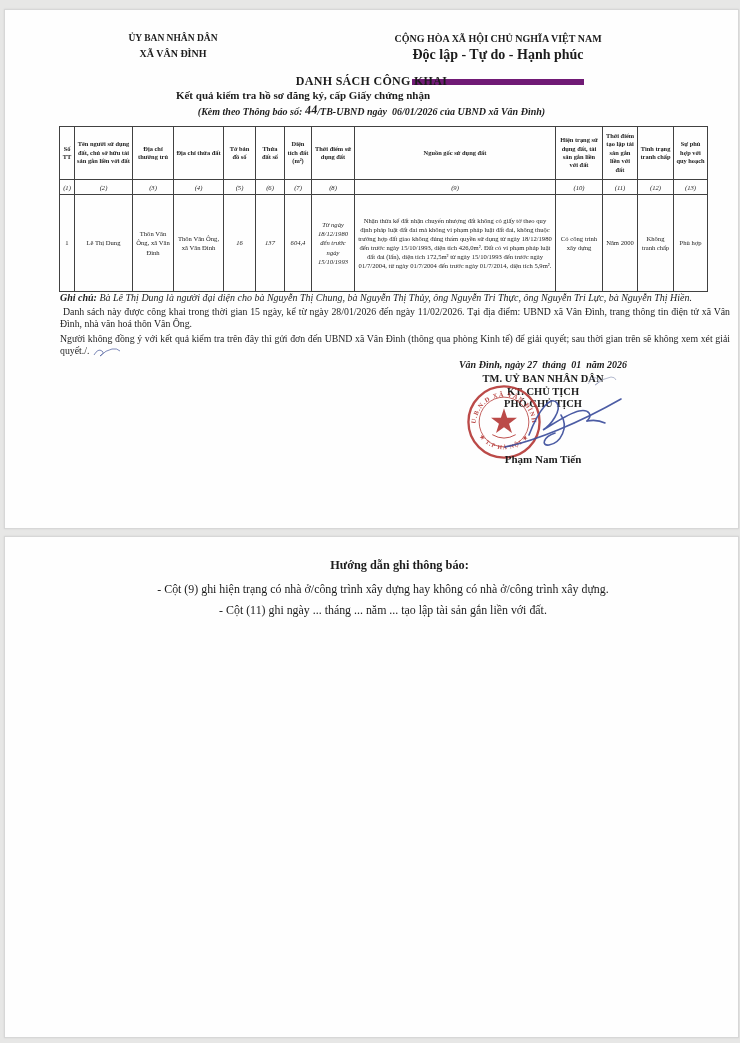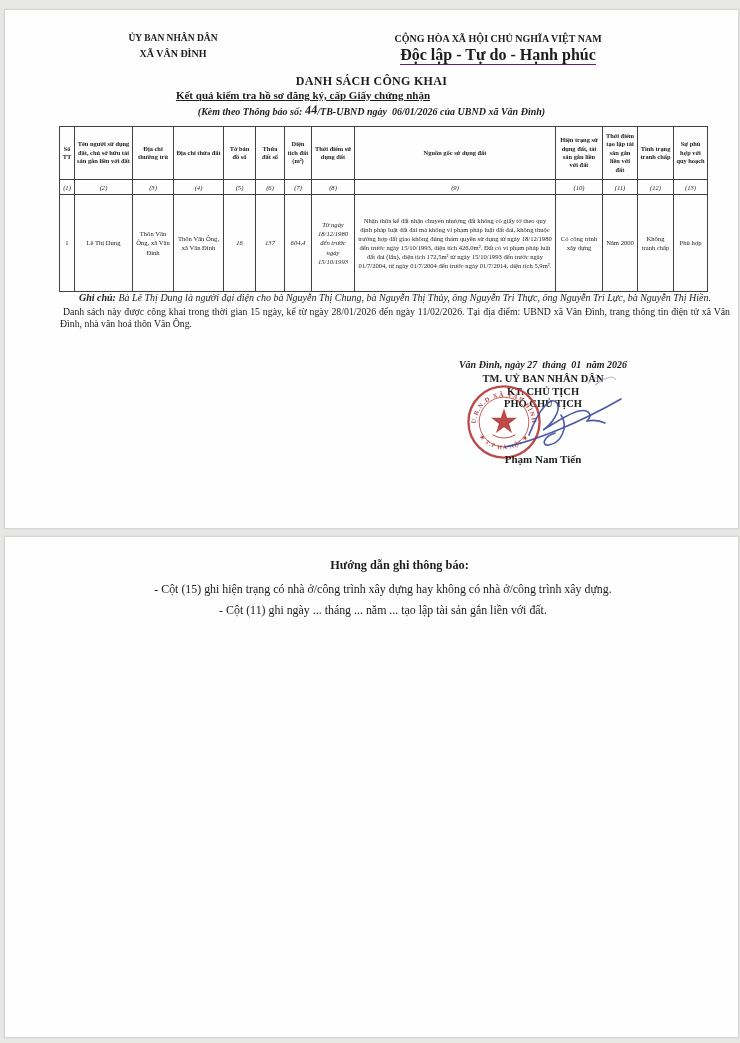--- a/index.html
+++ b/index.html
@@ -2,32 +2,32 @@
 <html><head>
 <meta charset="utf-8">
 <style>
   html,body{margin:0;padding:0;}
   body{width:740px;height:1043px;background:#e7e7e6;font-family:"Liberation Serif","DejaVu Serif",serif;color:#1c1c1c;position:relative;overflow:hidden;}
   .page{position:absolute;left:4px;width:733px;background:#fefefe;border:1px solid #d7d7d7;box-shadow:0 0 2px rgba(0,0,0,.08);}
   .page1{top:3px;height:518px;margin-top:6px;}
   .page2{top:536px;height:500px;text-align:center;}
   .abs{position:absolute;margin:0;}
   .b{font-weight:bold;}
-  .it{font-style:italic;text-align:center;}
+  .it{font-style:italic;}
   .ctr{text-align:center;}
 
   
   .org{left:68px;top:21px;width:200px;font-size:9.5px;line-height:15px;}
   .org .l2{font-size:10px;}
   .nat{left:352px;top:21px;width:282px;font-size:10px;line-height:15px;}
   .nat .motto-wrap{margin-top:1px;}
-  .nat .motto{display:inline-block;border-bottom:1px solid #701a75;padding-bottom:2px;font-size:16px;}
+  .nat .motto{display:inline-block;border-bottom:6px solid #701a75;padding-bottom:17px;font-size:14px;}
 
   .t1{left:0;top:64px;width:733px;font-size:12px;letter-spacing:.3px;}
-  .t2{left:0;top:79px;width:596px;font-size:11px;text-decoration:underline;}
+  .t2{left:0;top:79px;width:596px;font-size:11px;}
   .t3{left:0;top:94px;width:733px;font-size:10px;white-space:pre;}
   .hand{display:inline-block;font-size:12.5px;font-weight:bold;font-style:italic;transform:rotate(-5deg) translateY(-1px);}
 
   
   table.tbl{position:absolute;left:54px;top:116px;width:648px;border-collapse:collapse;table-layout:fixed;}
   .tbl th,.tbl td{border:1px solid #414141;padding:1px 2px;overflow:hidden;}
   .tbl thead th{font-size:6.4px;font-weight:bold;line-height:1.32;text-align:center;vertical-align:middle;height:50px;}
   .tbl tr.nums td{font-size:6.6px;font-style:italic;text-align:center;height:12px;vertical-align:middle;}
   .tbl tr.data td{font-size:6.6px;text-align:center;vertical-align:middle;height:92px;line-height:1.38;}
   .tbl td.origin{text-align:justify;font-size:6.5px;line-height:1.42;padding:2px 3px;}
@@ -138,20 +138,25 @@
         <td>Năm 2000</td>
         <td>Không tranh chấp</td>
         <td>Phù hợp</td>
       </tr>
     </tbody>
   </table>
 
   <div class="abs notes">
     <p class="p1 it"><span class="b">Ghi chú:</span><span> Bà Lê Thị Dung là người đại diện cho bà Nguyễn Thị Chung, bà Nguyễn Thị Thủy, ông Nguyễn Tri Thực, ông Nguyễn Tri Lực, bà Nguyễn Thị Hiền.</span></p>
     <p class="p2">Danh sách này được công khai trong thời gian 15 ngày, kể từ ngày 28/01/2026 đến ngày 11/02/2026. Tại địa điểm: UBND xã Vân Đình, trang thông tin điện tử xã Vân Đình, nhà văn hoá thôn Vân Ông.</p>
+    <p class="p3"><span>Người không đồng ý với kết quả kiểm tra trên đây thì gửi đơn đến UBND xã Vân Đình (thông qua phòng Kinh tế) để giải quyết; sau thời gian trên sẽ không xem xét giải quyết./.</span>
+      <svg class="note-scribble" width="30" height="12" viewBox="0 0 30 12">
+          <path d="M2 9 q4 -7 8 -4 q3 2 -2 5 q6 -6 12 -7 q5 -1 8 2" fill="none" stroke="#5d6ba6" stroke-width="1" opacity=".8"></path>
+        </svg>
+    </p>
   </div>
 
   <div class="abs sigline dateline it">Vân Đình, ngày 27  tháng  01  năm 2026</div>
   <div class="abs sigline tm b">TM. UỶ BAN NHÂN DÂN</div>
   <div class="abs sigline kt b">KT. CHỦ TỊCH</div>
   <div class="abs sigline pct b">PHÓ CHỦ TỊCH</div>
 
   <svg class="abs ktscribble" width="34" height="16" viewBox="0 0 34 16">
       <path d="M3 12 q5 -9 10 -5 q3 3 -3 6 q8 -7 16 -8 q4 0 5 3" fill="none" stroke="#9aa2bd" stroke-width="1" opacity=".75"></path>
     </svg>
@@ -177,16 +182,16 @@
       <path d="M88 32 q10 -2 18 2"></path>
     </g>
   </svg>
 
   <div class="abs sigline signer b">Phạm Nam Tiến</div>
 </div>
 
 <div class="page page2">
   <div class="p2inner">
     <h3>Hướng dẫn ghi thông báo:</h3>
-    <p>- Cột (15) ghi hiện trạng có nhà ở/công trình xây dựng hay không có nhà ở/công trình xây dựng.</p>
+    <p>- Cột (9) ghi hiện trạng có nhà ở/công trình xây dựng hay không có nhà ở/công trình xây dựng.</p>
     <p>- Cột (11) ghi ngày ... tháng ... năm ... tạo lập tài sản gắn liền với đất.</p>
   </div>
 </div>
 
 </body></html>

